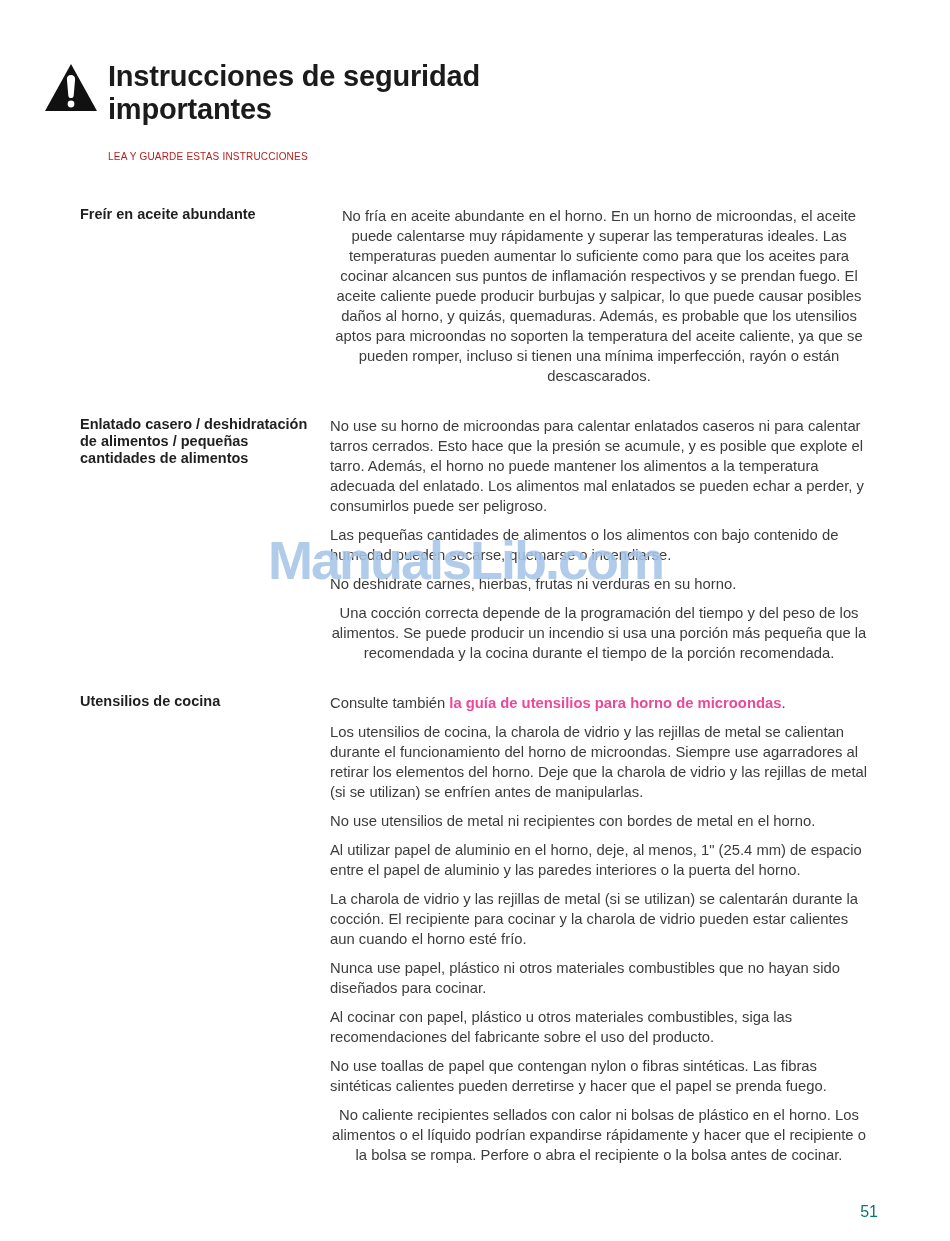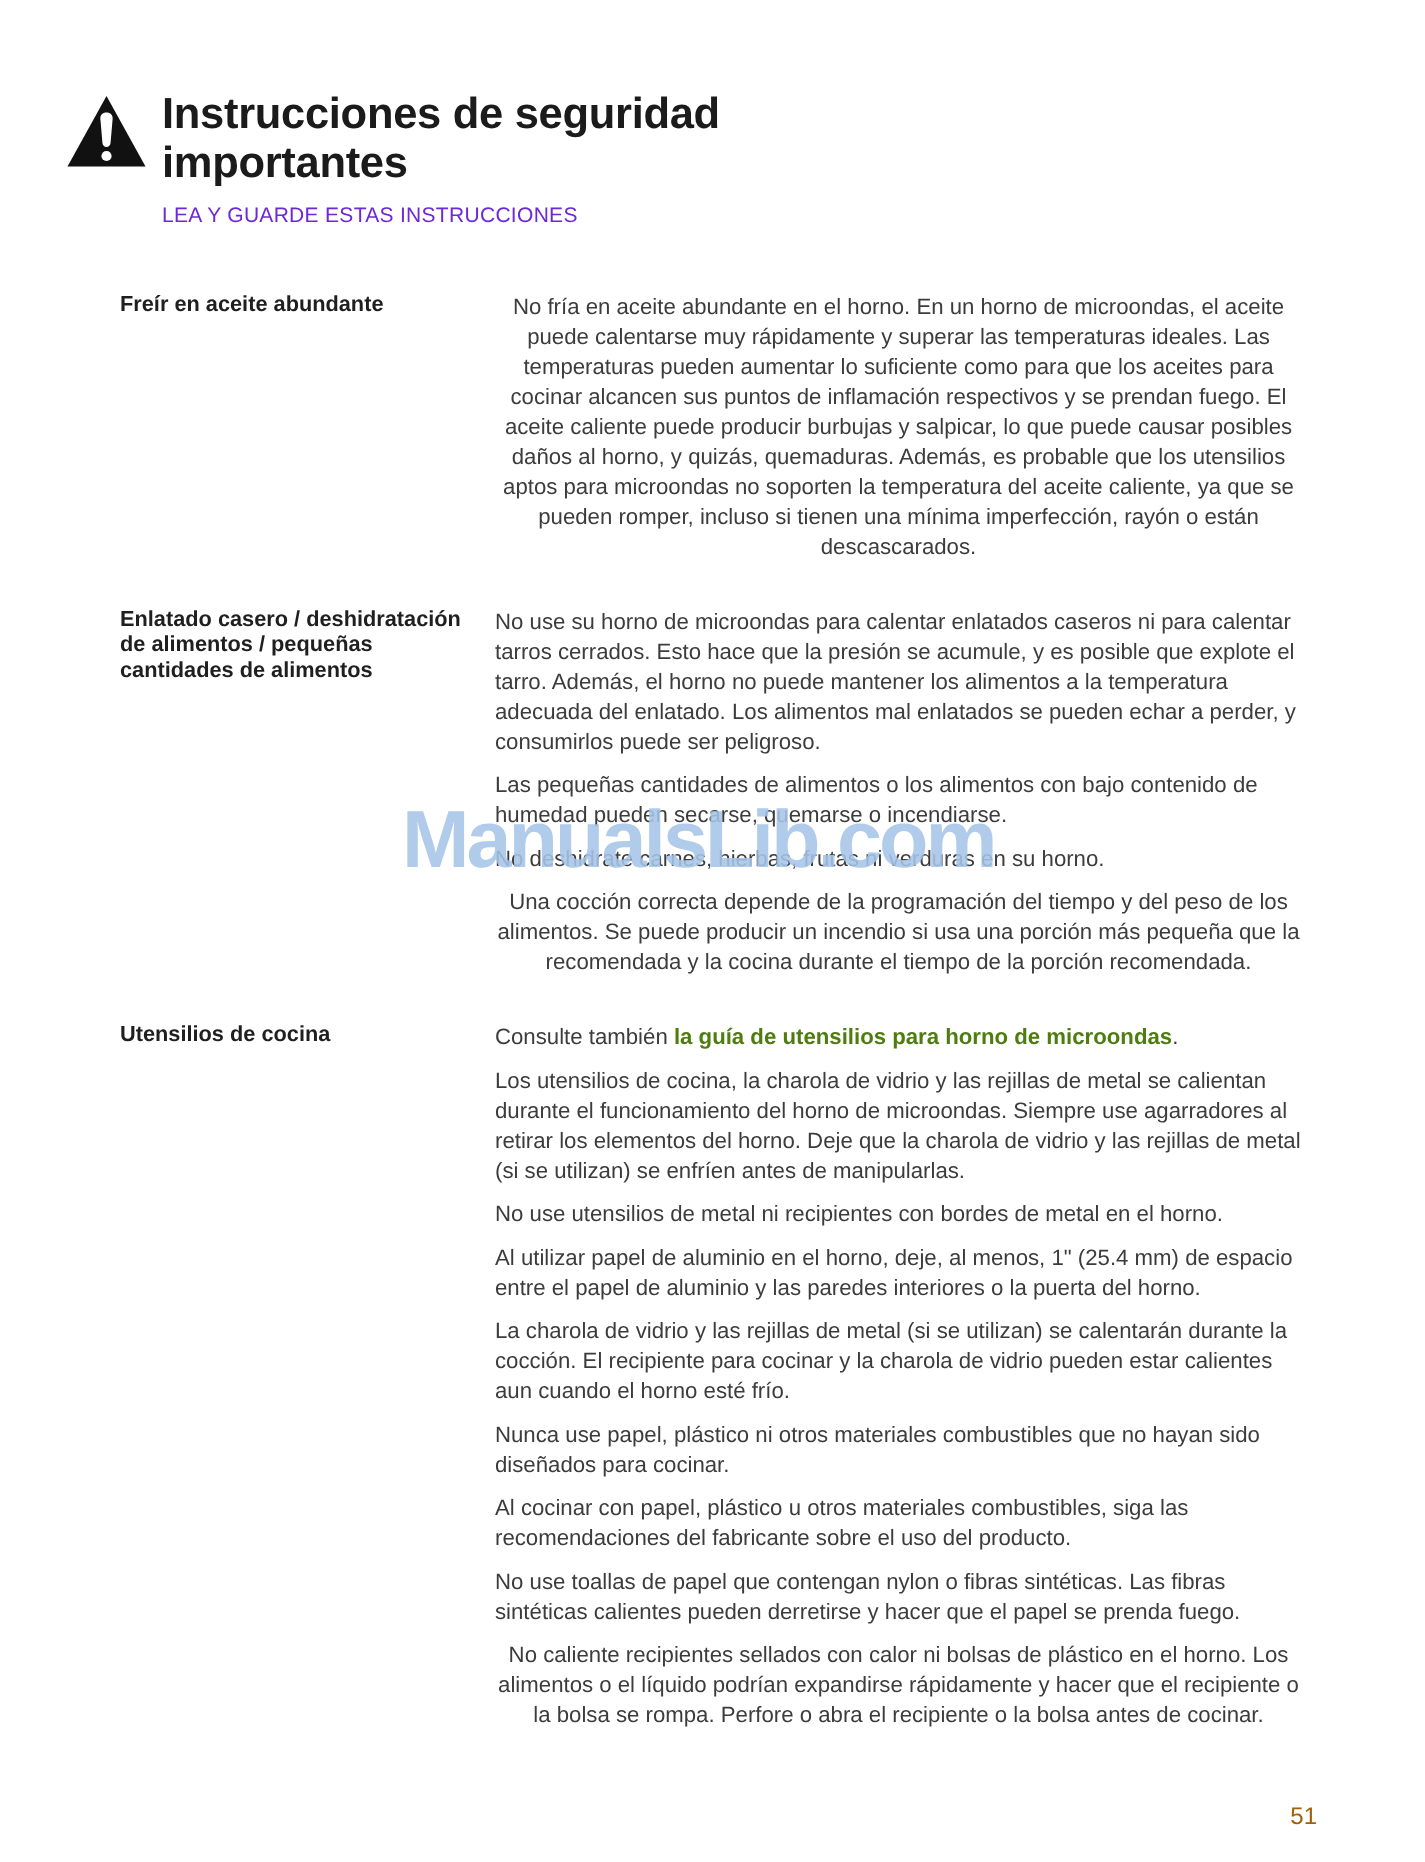--- a/index.html
+++ b/index.html
@@ -20,23 +20,23 @@
   .warn-icon { flex: 0 0 auto; margin-top: 3px; }
   .head-text { margin-left: 10px; }
   .title {
     font-size: 29px;
     font-weight: bold;
     color: #1b1b1b;
     line-height: 33px;
     letter-spacing: -0.2px;
   }
   .subtitle {
-    margin-top: 9px;
-    font-size: 14px;
-    color: #6d28d9;
+    margin-top: 25px;
+    font-size: 10px;
+    color: #b91c1c;
     letter-spacing: 0.2px;
   }
   
   .content {
     position: relative;
     z-index: 1;
     margin: 44px 58px 0 40px;
   }
   .section {
     display: grid;
@@ -51,42 +51,42 @@
     padding-right: 20px;
     margin-left: 40px;
   }
   .section-body p {
     margin: 0 0 9px 0;
     font-size: 14.8px;
     line-height: 20px;
     color: #3c3c3c;
   }
   .section-body p:last-child { margin-bottom: 0; text-align: center; }
-  .section-body .b { font-weight: bold; color: #4d7c0f; }
+  .section-body .b { font-weight: bold; color: #ec4899; }
   
   .watermark {
     position: absolute;
     left: 268px;
     top: 533px;
     z-index: 2;
     font-size: 54px;
     font-weight: bold;
     letter-spacing: -2px;
     line-height: 1;
     color: rgba(166, 196, 232, 0.88);
     pointer-events: none;
     white-space: nowrap;
   }
   
   .page-number {
     position: absolute;
     right: 48px;
     bottom: 20px;
     font-size: 16px;
-    color: #a16207;
+    color: #0f766e;
   }
 </style>
 </head>
 <body>
 
 <div class="page">
 
   <div class="header">
     <span class="warn-icon">
       <svg width="54" height="50" viewBox="0 0 54 50" aria-hidden="true">

